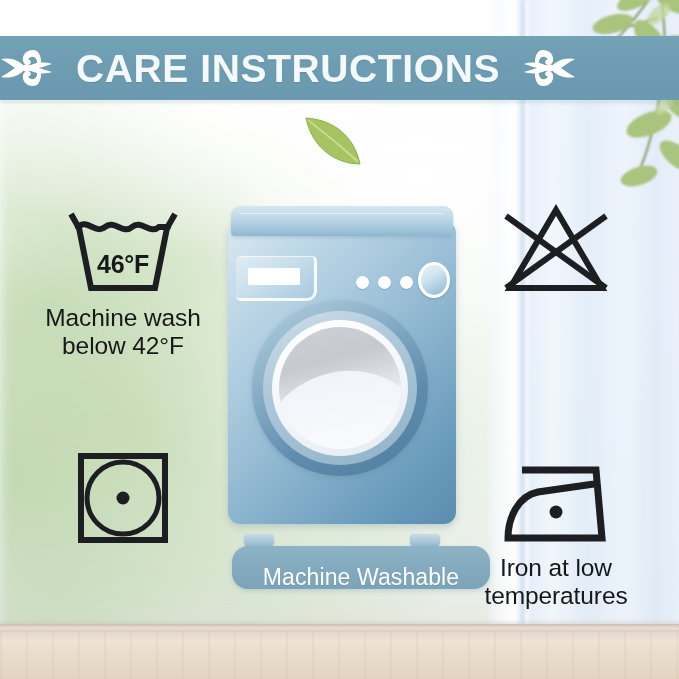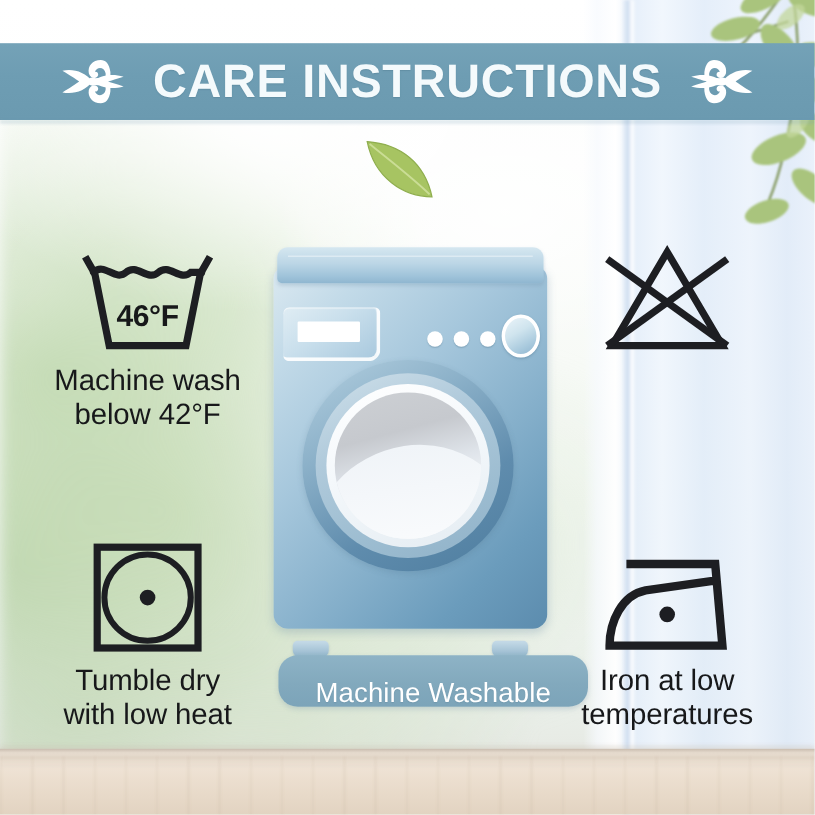--- a/index.html
+++ b/index.html
@@ -127,21 +127,20 @@
 
   
   .banner {
     position: absolute;
     left: 0; right: 0;
     top: 36px;
     height: 64px;
     background: linear-gradient(to bottom, #74a2b7 0%, #6e9db3 42%, #6b9ab0 100%);
     display: flex;
     align-items: center;
-    justify-content: center;
     gap: 18px;
   }
   .banner::after {
     content: "";
     position: absolute;
     left: 0; right: 0; bottom: -3px;
     height: 3px;
     background: rgba(120,160,180,.25);
     filter: blur(1.5px);
   }
@@ -437,22 +436,20 @@
   <div class="cell" id="cell-dry">
     <div class="icon-wrap">
       <div class="icon-rel" style="width:96px;height:96px;">
         <svg viewBox="0 0 96 96" width="96" height="96" aria-hidden="true">
           <rect x="6" y="6" width="84" height="84" fill="none" stroke="#1d1e22" stroke-width="6"></rect>
           <circle cx="48" cy="48" r="36" fill="none" stroke="#1d1e22" stroke-width="5"></circle>
           <circle cx="48" cy="48" r="6.5" fill="#1d1e22"></circle>
         </svg>
       </div>
     </div>
-    <div class="label">Tumble dry
-with low heat</div>
   </div>
 
   <div class="cell" id="cell-iron">
     <div class="icon-wrap">
       <div class="icon-rel" style="width:112px;height:84px;">
         <svg viewBox="0 0 112 84" width="112" height="84" aria-hidden="true">
           <path d="M22 8 L96 8 L102 76 L8 76 C8 56 18 34 38 30 L94 22" fill="none" stroke="#1d1e22" stroke-width="7" stroke-linejoin="miter" stroke-linecap="butt"></path>
           <circle cx="56" cy="50" r="6.5" fill="#1d1e22"></circle>
         </svg>
       </div>

